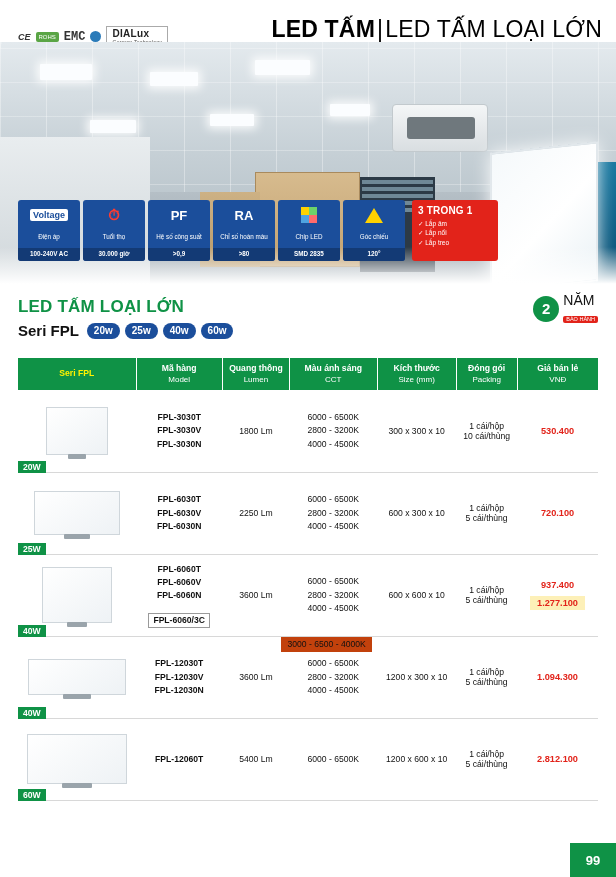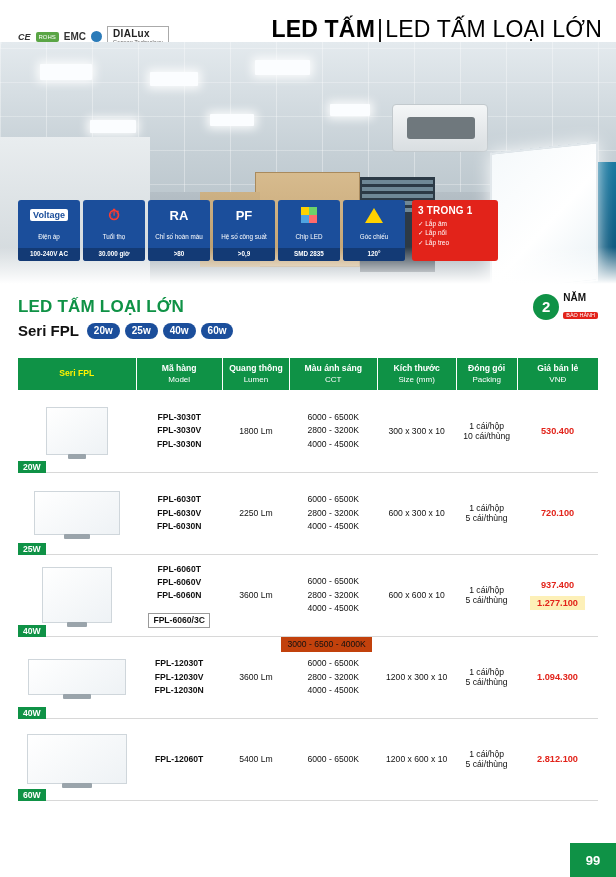--- a/index.html
+++ b/index.html
@@ -27,21 +27,21 @@
 
   .cert-row {
     position: absolute; left: 18px; top: 26px;
     display: flex; align-items: center; gap: 5px;
   }
   .cert-row .ce { font-size: 9px; font-weight: bold; font-style: italic; color:#333; }
   .cert-row .badge-green {
     background:#5aa545; color:#fff; font-size:6px; padding:2px 3px; border-radius:2px;
     line-height:1;
   }
-  .cert-row .emc { font-size: 10px; font-weight: bold; color:#333; }
+  .cert-row .emc { font-size: 12px; font-weight: bold; color:#333;font-family:Liberation Mono, monospace; }
   .cert-row .rohs { width:11px;height:11px;border-radius:50%;background:#2b7bb9; }
   .dialux {
     border:1px solid #aaa; padding:2px 5px; line-height:1.05;
   }
   .dialux .d1 { font-size: 10px; font-weight: bold; color:#222; letter-spacing:.3px;}
   .dialux .d2 { font-size: 5.2px; color:#555; letter-spacing:.2px;}
 
   
   .hero {
     position: absolute; top: 42px; left: 0; width: 616px; height: 245px;
@@ -164,21 +164,21 @@
     border-radius:9px; padding:2px 7px 2px 7px; line-height:1.2;
   }
   .warranty {
     position:absolute; right:0; top:-4px; display:flex; align-items:center; gap:4px;
   }
   .warranty .circle {
     width:26px;height:26px;border-radius:50%;background:#0f9246;color:#fff;
     display:flex;align-items:center;justify-content:center;font-size:15px;font-weight:bold;
   }
   .warranty .wt { line-height:1.05; }
-  .warranty .wt .a { font-size:10px; font-weight:bold; color:#111; }
+  .warranty .wt .a { font-size:14px; font-weight:normal; color:#111; }
   .warranty .wt .b {
     font-size:5.5px; color:#fff; background:#e2231a; padding:1px 3px; display:inline-block;
     border-radius:2px;
   }
 
   
   table.spec-table {
     position:absolute; top:358px; left:18px; width:580px;
     border-collapse: collapse;
   }
@@ -283,28 +283,28 @@
       <div class="vl">100-240V AC</div>
     </div>
     <div class="spec">
       <div class="ico">
           <span class="bulb">⏱</span>
         </div>
       <div class="nm">Tuổi thọ</div>
       <div class="vl">30.000 giờ</div>
     </div>
     <div class="spec">
+      <div class="ico">PF</div>
+      <div class="nm">Hệ số công suất</div>
+      <div class="vl">&gt;0,9</div>
+    </div>
+    <div class="spec">
       <div class="ico">RA</div>
       <div class="nm">Chỉ số hoàn màu</div>
       <div class="vl">&gt;80</div>
-    </div>
-    <div class="spec">
-      <div class="ico">PF</div>
-      <div class="nm">Hệ số công suất</div>
-      <div class="vl">&gt;0,9</div>
     </div>
     <div class="spec">
       <div class="ico">
           <span class="grid4"></span>
         </div>
       <div class="nm">Chip LED</div>
       <div class="vl">SMD 2835</div>
     </div>
     <div class="spec">
       <div class="ico">

